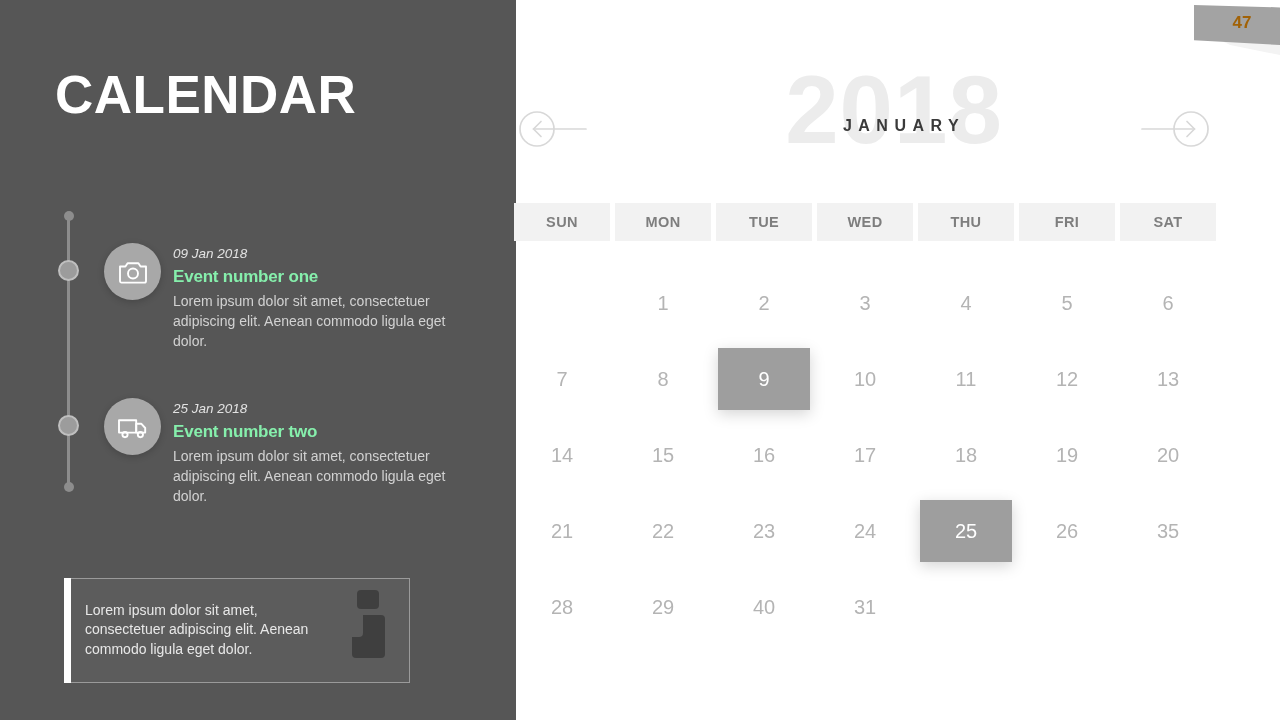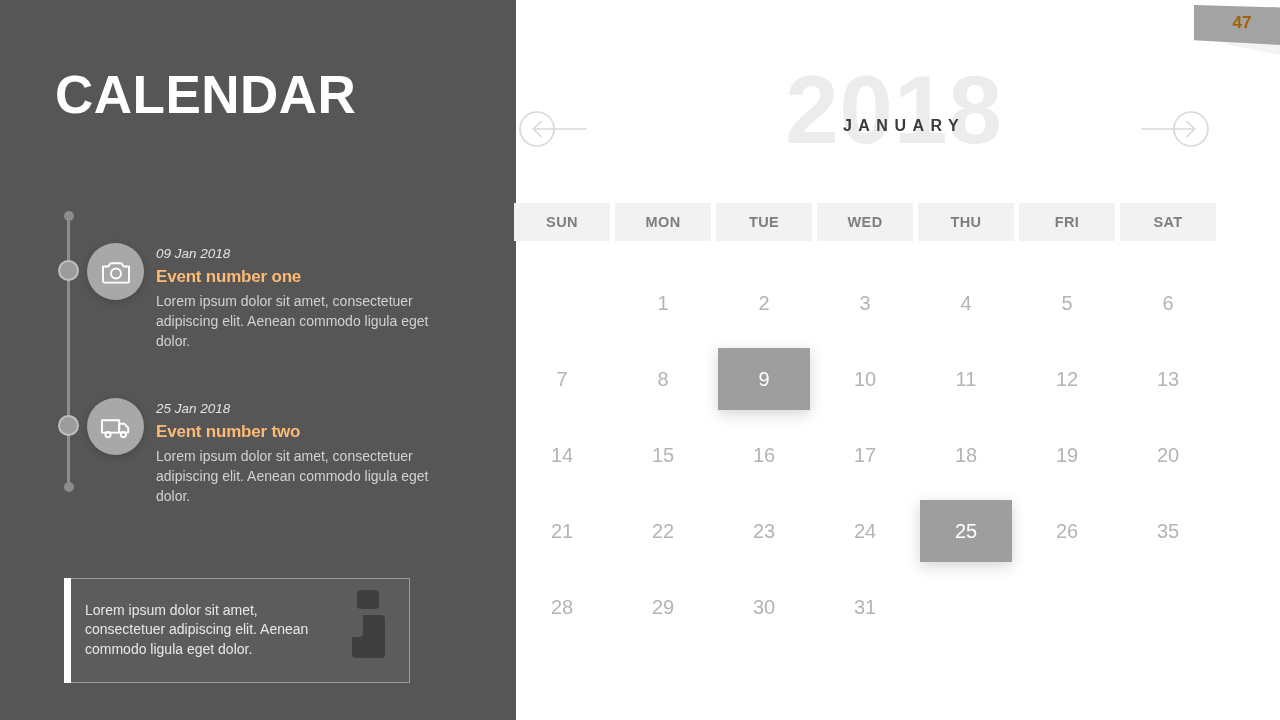--- a/index.html
+++ b/index.html
@@ -34,37 +34,37 @@
   }
   #tl-endcap-top { top:211px; }
   #tl-endcap-bottom { top:482px; }
   .tl-node {
     position:absolute; left:58px; width:21px; height:21px;
     border-radius:50%; background:#9c9c9c; border:2px solid #bfbfbf;
   }
   #tl-node-1 { top:260px; }
   #tl-node-2 { top:415px; }
 
-  .event { position:absolute; left:87px; }
+  .event { position:absolute; left:104px; }
   #event-0 { top:243px; }
   #event-1 { top:398px; }
   .event-icon {
     position:absolute; left:0; top:0;
     width:57px; height:57px; border-radius:50%;
     background:#a8a8a8;
     display:flex; align-items:center; justify-content:center;
     box-shadow:0 2px 7px rgba(0,0,0,0.18);
   }
   .event-body { margin-left:69px; width:300px; }
   .event-date {
     font-style:italic; font-size:13.5px; color:#e2e2e2;
     line-height:1.4; margin-top:2px;
   }
   .event-title {
-    font-size:17px; font-weight:bold; color:#fdba74;
+    font-size:17px; font-weight:bold; color:#86efac;
     line-height:1.35; margin-top:2px; letter-spacing:-0.2px;
   }
   .event-desc {
     font-size:14px; color:#d2d2d2; line-height:1.42; margin-top:3px;
   }
 
   
   #info-box {
     position:absolute; left:64px; top:578px;
     width:346px; height:105px;
@@ -348,21 +348,21 @@
         </div>
       </div>
       <div class="cal-row">
         <div class="day-cell">
           <span>28</span>
         </div>
         <div class="day-cell">
           <span>29</span>
         </div>
         <div class="day-cell">
-          <span>30</span>
+          <span>40</span>
         </div>
         <div class="day-cell">
           <span>31</span>
         </div>
         <div class="day-cell empty">
           <span></span>
         </div>
         <div class="day-cell empty">
           <span></span>
         </div>

